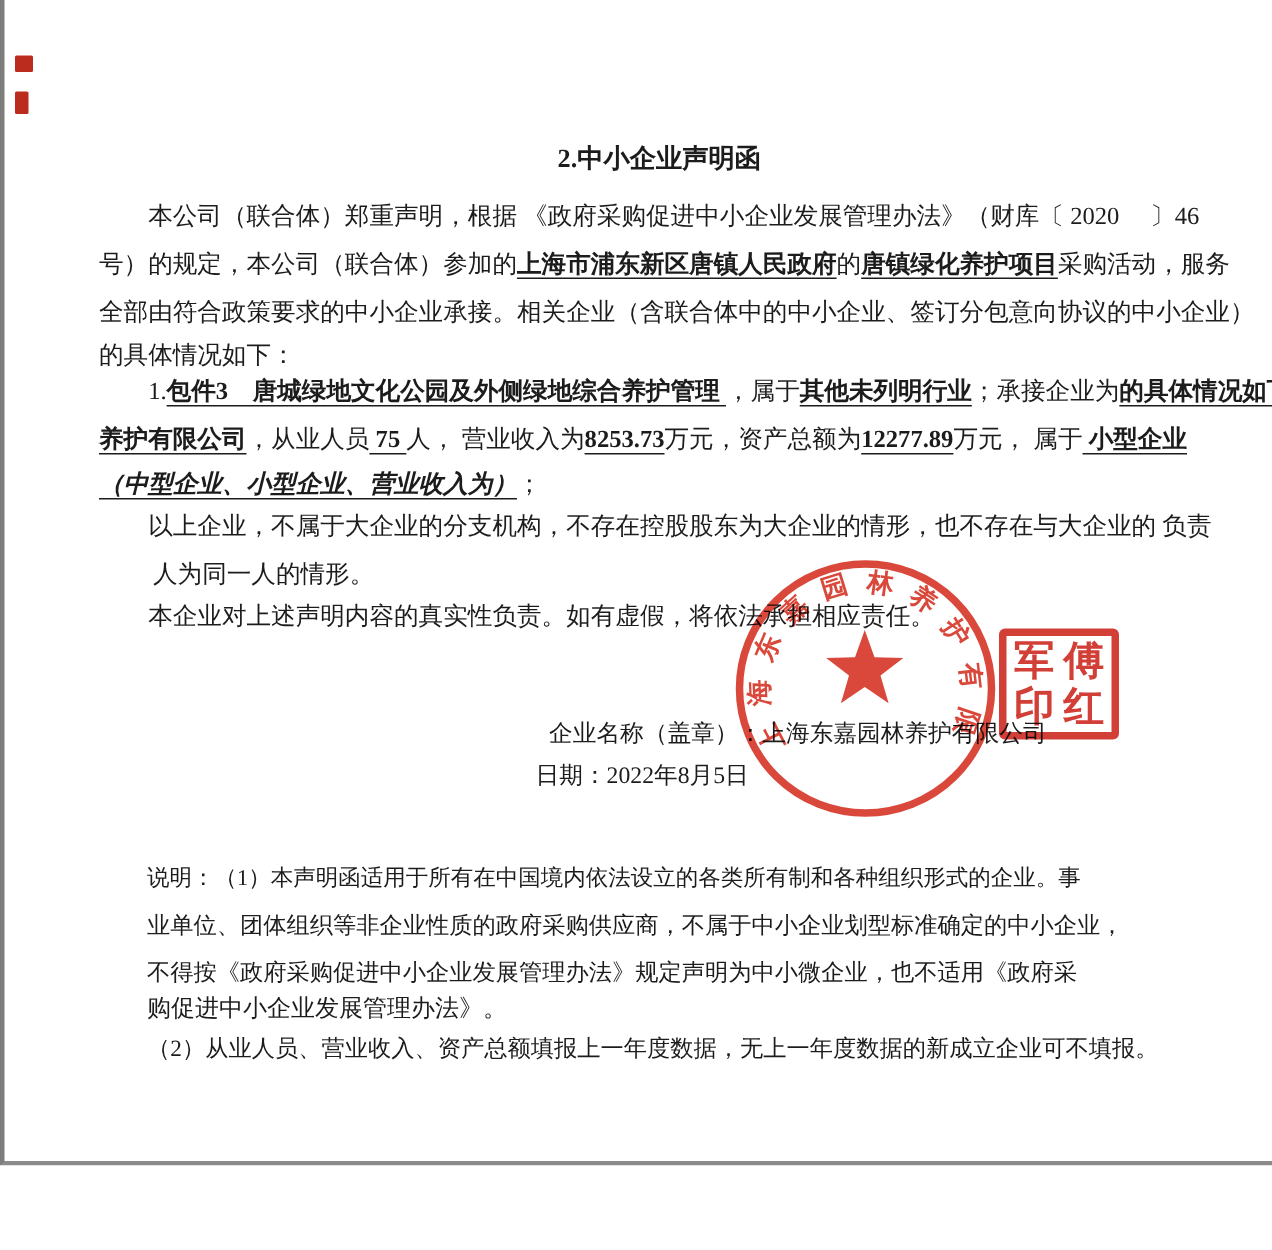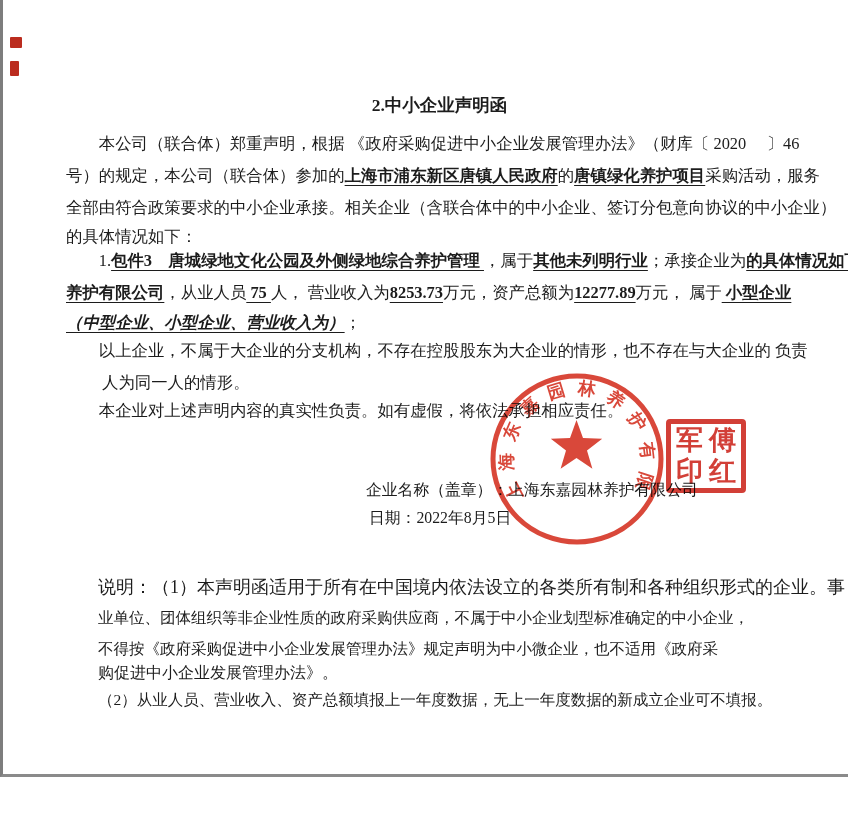--- a/index.html
+++ b/index.html
@@ -50,22 +50,22 @@
       <div class="line" style="top: 166px;"><span class="">号）的规定，本公司（联合体）参加的</span><span class="u ">上海市浦东新区唐镇人民政府</span><span class="">的</span><span class="u ">唐镇绿化养护项目</span><span class="">采购活动，服务</span></div>
       <div class="line" style="top: 198px;"><span class="">全部由符合政策要求的中小企业承接。相关企业（含联合体中的中小企业、签订分包意向协议的中小企业）</span></div>
       <div class="line" style="top: 227px;"><span class="">的具体情况如下：</span></div>
       <div class="line" style="top: 251px;"><span class="">　　1.</span><span class="u ">包件3　唐城绿地文化公园及外侧绿地综合养护管理 </span><span class="">，属于</span><span class="u ">其他未列明行业</span><span class="">；承接企业为</span><span class="u ">的具体情况如下</span></div>
       <div class="line" style="top: 283px;"><span class="u ">养护有限公司</span><span class="">，从业人员</span><span class="u "> 75 </span><span class="">人， 营业收入为</span><span class="u ">8253.73</span><span class="">万元，资产总额为</span><span class="u ">12277.89</span><span class="">万元， 属于</span><span class="u "> 小型企业</span></div>
       <div class="line" style="top: 313px;"><span class="u i">（中型企业、小型企业、营业收入为）</span><span class="">；</span></div>
       <div class="line" style="top: 341px;"><span class="">　　以上企业，不属于大企业的分支机构，不存在控股股东为大企业的情形，也不存在与大企业的 负责</span></div>
       <div class="line" style="top: 373px; margin-left: 36px;"><span class="">人为同一人的情形。</span></div>
       <div class="line" style="top: 401px;"><span class="">　　本企业对上述声明内容的真实性负责。如有虚假，将依法承担相应责任。</span></div>
       <div class="line" style="top: 481px; left: 363px; font-size: 15.8px;"><span class="">企业名称（盖章）：</span><span class="">上海东嘉园林养护有限公司</span></div>
-      <div class="line" style="top: 509px; left: 366px; font-size: 15.8px;"><span class="">日期：2022年8月5日</span></div>
-      <div class="line" style="top: 577px; left: 95px; font-size: 18px;"><span class="">说明：（1）本声明函适用于所有在中国境内依法设立的各类所有制和各种组织形式的企业。事</span></div>
+      <div class="line" style="top: 509px; left: 354px; font-size: 15.8px;"><span class="">日期：2022年8月5日</span></div>
+      <div class="line" style="top: 577px; left: 95px; font-size: 15px;"><span class="">说明：（1）本声明函适用于所有在中国境内依法设立的各类所有制和各种组织形式的企业。事</span></div>
       <div class="line" style="top: 609px; left: 95px; font-size: 15.5px;"><span class="">业单位、团体组织等非企业性质的政府采购供应商，不属于中小企业划型标准确定的中小企业，</span></div>
       <div class="line" style="top: 640px; left: 95px; font-size: 15.5px;"><span class="">不得按《政府采购促进中小企业发展管理办法》规定声明为中小微企业，也不适用《政府采</span></div>
       <div class="line" style="top: 663px; left: 95px; font-size: 16px;"><span class="">购促进中小企业发展管理办法》。</span></div>
       <div class="line" style="top: 691px; left: 95px; font-size: 15.5px;"><span class="">（2）从业人员、营业收入、资产总额填报上一年度数据，无上一年度数据的新成立企业可不填报。</span></div>
     </div>
 
   <svg id="round-seal" width="176" height="174" viewBox="0 0 176 174">
     <ellipse cx="88" cy="87" rx="84" ry="83" fill="none" stroke="#d63a2b" stroke-width="5"></ellipse>
     <polygon fill="#d63a2b" points="87.5,48 94,66.1 113.2,66.7 98,78.4 103.4,96.8 87.5,86 71.6,96.8 77,78.4 61.8,66.7 81,66.1"></polygon>
     <defs>

